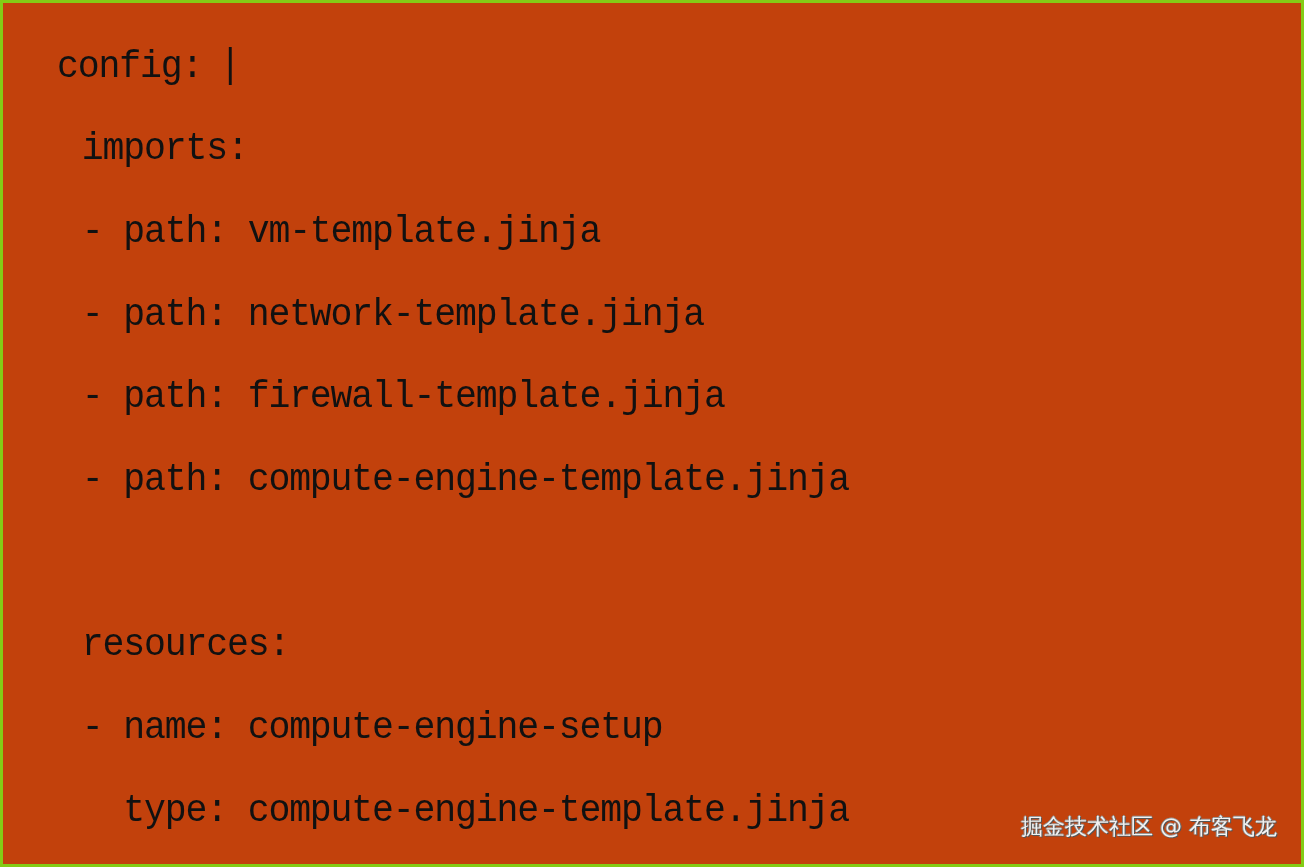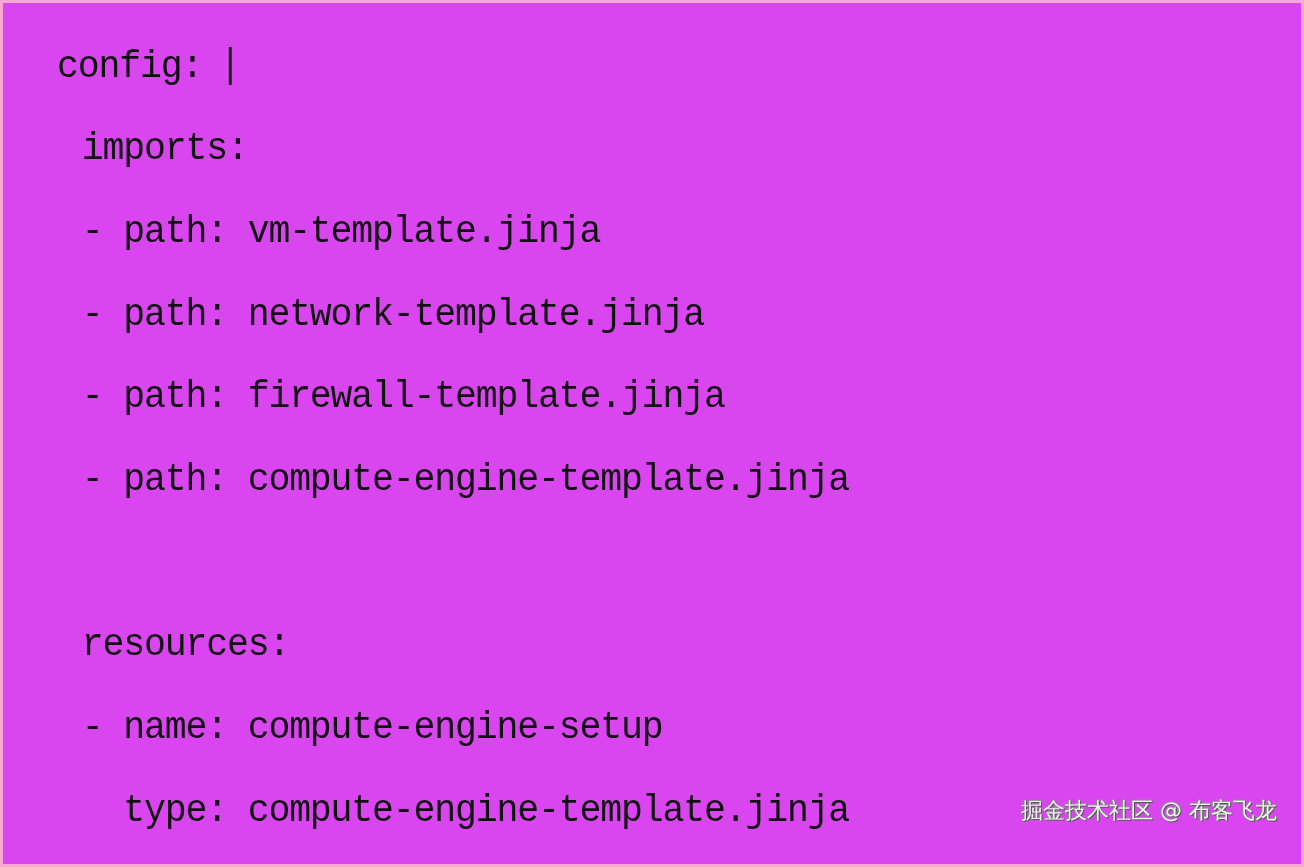--- a/index.html
+++ b/index.html
@@ -1,34 +1,34 @@
 <!DOCTYPE html>
 <html><head>
   <meta charset="utf-8">
   <style>
     html, body { margin: 0; padding: 0; background: #ffffff; }
     body { width: 1304px; height: 867px; position: relative; overflow: hidden; }
     .frame {
       position: absolute; left: 0; top: 0;
       width: 1304px; height: 867px; box-sizing: border-box;
-      border: 3px solid #f9a8d4; background: #d946ef;
+      border: 3px solid #84cc16; background: #c2410c;
     }
     .line {
       position: absolute;
       font-family: "Liberation Mono", "DejaVu Sans Mono", monospace;
       font-size: 38px; line-height: 44px; color: #111111;
       white-space: pre; letter-spacing: -1.2px;
       transform: scaleX(0.96); transform-origin: left center;
     }
     .cursor {
       display: inline-block; width: 3px; height: 38px;
       background: #111111; vertical-align: -8px; margin-left: 6px;
     }
     .watermark {
-      position: absolute; right: 24px; bottom: 38px;
+      position: absolute; right: 24px; bottom: 22px;
       font-family: "DejaVu Sans", "Liberation Sans", sans-serif;
       font-size: 22px; color: #f2f2f2;
       text-shadow: 1px 1px 0 #555, -1px 0 0 #888, 0 -1px 0 #999, 1px 0 0 #777;
       letter-spacing: 0px;
     }
   </style>
 </head>
 <body>
 
 <div class="frame">

